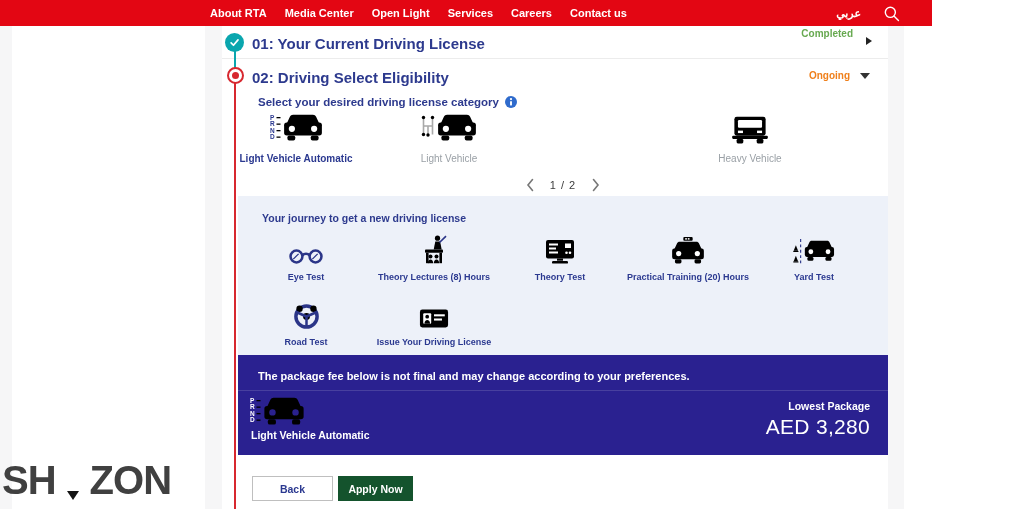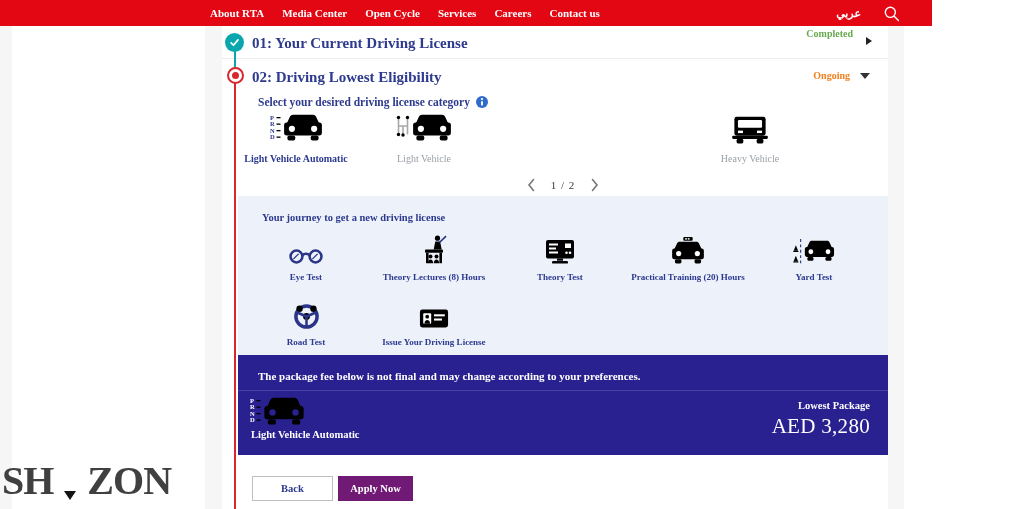--- a/index.html
+++ b/index.html
@@ -1,17 +1,17 @@
 <!DOCTYPE html>
 <html><head>
 <meta charset="utf-8">
 <style>
   html,body{margin:0;padding:0;background:#fff;}
   .stage{position:relative;width:932px;height:509px;background:#fff;overflow:hidden;
-         font-family:Liberation Serif, serif;-webkit-font-smoothing:antialiased;}
+         font-family:Liberation Sans, sans-serif;-webkit-font-smoothing:antialiased;}
   svg{display:block;}
   .defs{position:absolute;width:0;height:0;overflow:hidden;}
 
   
   .topnav{position:absolute;left:0;top:0;width:1024px;height:26px;background:#e30613;
           display:flex;align-items:center;z-index:5;}
   .topnav .links{display:flex;gap:18px;margin-left:210px;}
   .navlink{color:#fff;font-size:11px;font-weight:700;cursor:pointer;white-space:nowrap;}
   .nav-right{margin-left:auto;margin-right:124px;display:flex;align-items:center;gap:22px;}
   .lang{color:#fff;font-size:11px;font-weight:700;cursor:pointer;}
@@ -43,21 +43,21 @@
 
   
   .cat-heading{position:absolute;left:258px;top:96px;display:flex;align-items:center;gap:6px;
                font-size:11.5px;font-weight:700;color:#2d3a8e;}
   .cat{position:absolute;top:113px;width:140px;display:flex;flex-direction:column;align-items:center;
        gap:9px;cursor:pointer;}
   .cat .iconrow{height:31px;display:flex;align-items:flex-start;gap:2px;}
   .cat .lbl{font-size:10px;text-align:center;}
   .cat.selected{color:#2b3990;} .cat.selected .lbl{color:#2b3990;font-weight:700;}
   .cat.idle{color:#a9a9a9;} .cat.idle .lbl{color:#9aa0a6;font-weight:400;}
-  .c1{left:226px;} .c2{left:354px;} .c3{left:526px;} .c4{left:680px;}
+  .c1{left:226px;} .c2{left:379px;} .c3{left:526px;} .c4{left:680px;}
   .pagination{position:absolute;left:238px;top:178px;width:650px;display:flex;justify-content:center;
               align-items:center;gap:16px;font-size:11px;color:#3c3c3c;}
   .pg-chev{cursor:pointer;color:#777;}
   .pg-label{letter-spacing:1px;}
 
   
   .journey{position:absolute;left:238px;top:196px;width:650px;height:159px;background:#edf1f9;}
   .journey-title{position:absolute;left:24px;top:16px;font-size:10.5px;font-weight:700;color:#2d3a8e;}
   .jitem{position:absolute;width:150px;display:flex;flex-direction:column;align-items:center;gap:7px;
          color:#2b3588;}
@@ -75,21 +75,21 @@
                  color:#fff;--cut:#2a2190;}
   .banner .bcat{position:absolute;left:13px;top:74px;font-size:10.5px;font-weight:700;}
   .banner .rightblk{position:absolute;right:18px;top:45px;text-align:right;}
   .banner .lowest{font-size:10.5px;font-weight:700;}
   .banner .price{font-size:21px;margin-top:3px;letter-spacing:.3px;}
 
   
   .btn{position:absolute;top:476px;height:25px;font-family:inherit;font-size:10.5px;font-weight:700;
        cursor:pointer;display:flex;align-items:center;justify-content:center;}
   .btn-back{left:252px;width:81px;background:#fff;border:1px solid #bfbfbf;color:#2b3990;}
-  .btn-apply{left:338px;width:75px;background:#701a75;border:none;color:#fff;}
+  .btn-apply{left:338px;width:75px;background:#14532d;border:none;color:#fff;}
 
   
   .shozon{position:absolute;left:2px;top:456px;display:flex;align-items:center;z-index:10;
           color:#404040;font-size:40px;font-weight:800;letter-spacing:-1px;height:48px;}
   .pin{position:relative;width:30px;height:30px;margin:0 2px;align-self:center;margin-top:-4px;}
   .pin .ring{width:30px;height:30px;border-radius:50%;
              background:conic-gradient(from 225deg,#1ea95c 0 50%,#e2372b 50% 100%);position:relative;}
   .pin .ring::after{content:"";position:absolute;inset:8px;background:#fff;border-radius:50%;}
   .pin .tip{position:absolute;left:50%;top:28px;transform:translateX(-50%);width:0;height:0;
             border-left:6px solid transparent;border-right:6px solid transparent;border-top:9px solid #141414;}
@@ -230,21 +230,21 @@
     </symbol>
   </defs>
 </svg>
 
 <div class="stage">
 
   <div class="topnav">
     <div class="links">
       <span class="navlink">About RTA</span>
       <span class="navlink">Media Center</span>
-      <span class="navlink">Open Cycle</span>
+      <span class="navlink">Open Light</span>
       <span class="navlink">Services</span>
       <span class="navlink">Careers</span>
       <span class="navlink">Contact us</span>
     </div>
     <div class="nav-right">
       <span class="lang">عربي</span>
       <svg width="17" height="17">
           <use href="#sym-search"></use>
         </svg>
     </div>
@@ -263,21 +263,21 @@
       </svg>
   </div>
   <div class="step-title t1">01: Your Current Driving License</div>
   <div class="status st1">Completed</div>
   <div class="tri-right"></div>
   <div class="step-divider"></div>
 
   <div class="radio-circle">
     <div class="radio-dot"></div>
   </div>
-  <div class="step-title t2">02: Driving Lowest Eligibility</div>
+  <div class="step-title t2">02: Driving Select Eligibility</div>
   <div class="status st2">Ongoing</div>
   <div class="tri-down"></div>
 
   <div class="cat-heading">
     <span>Select your desired driving license category</span>
     <svg width="12" height="12">
         <use href="#sym-info"></use>
       </svg>
   </div>
 

